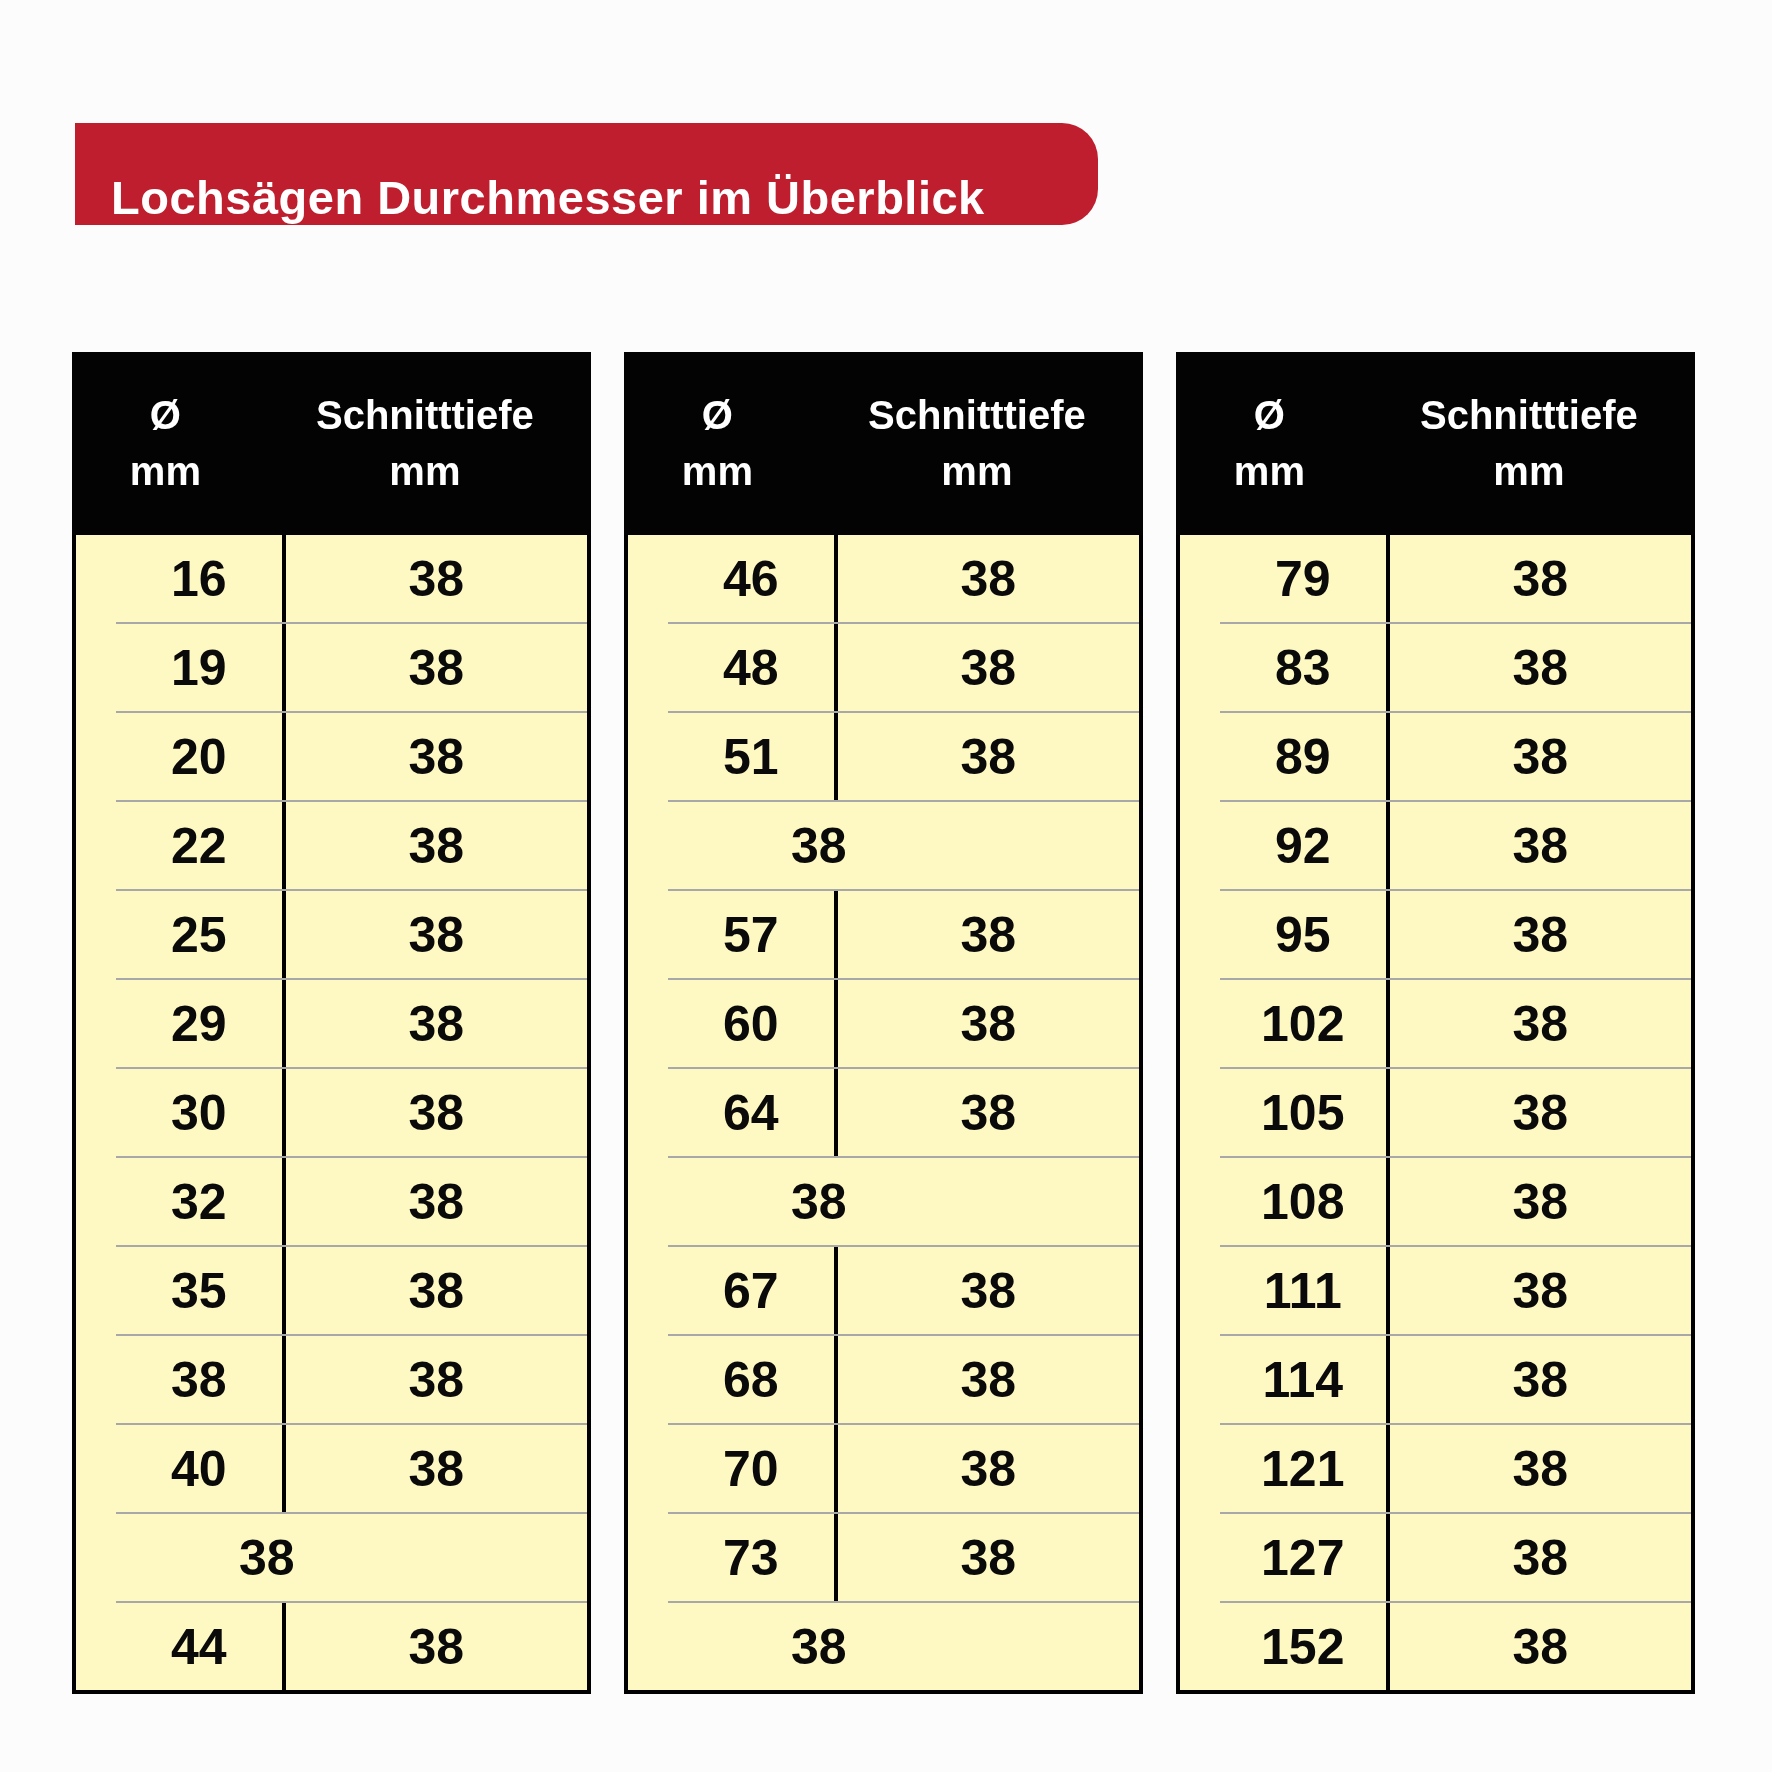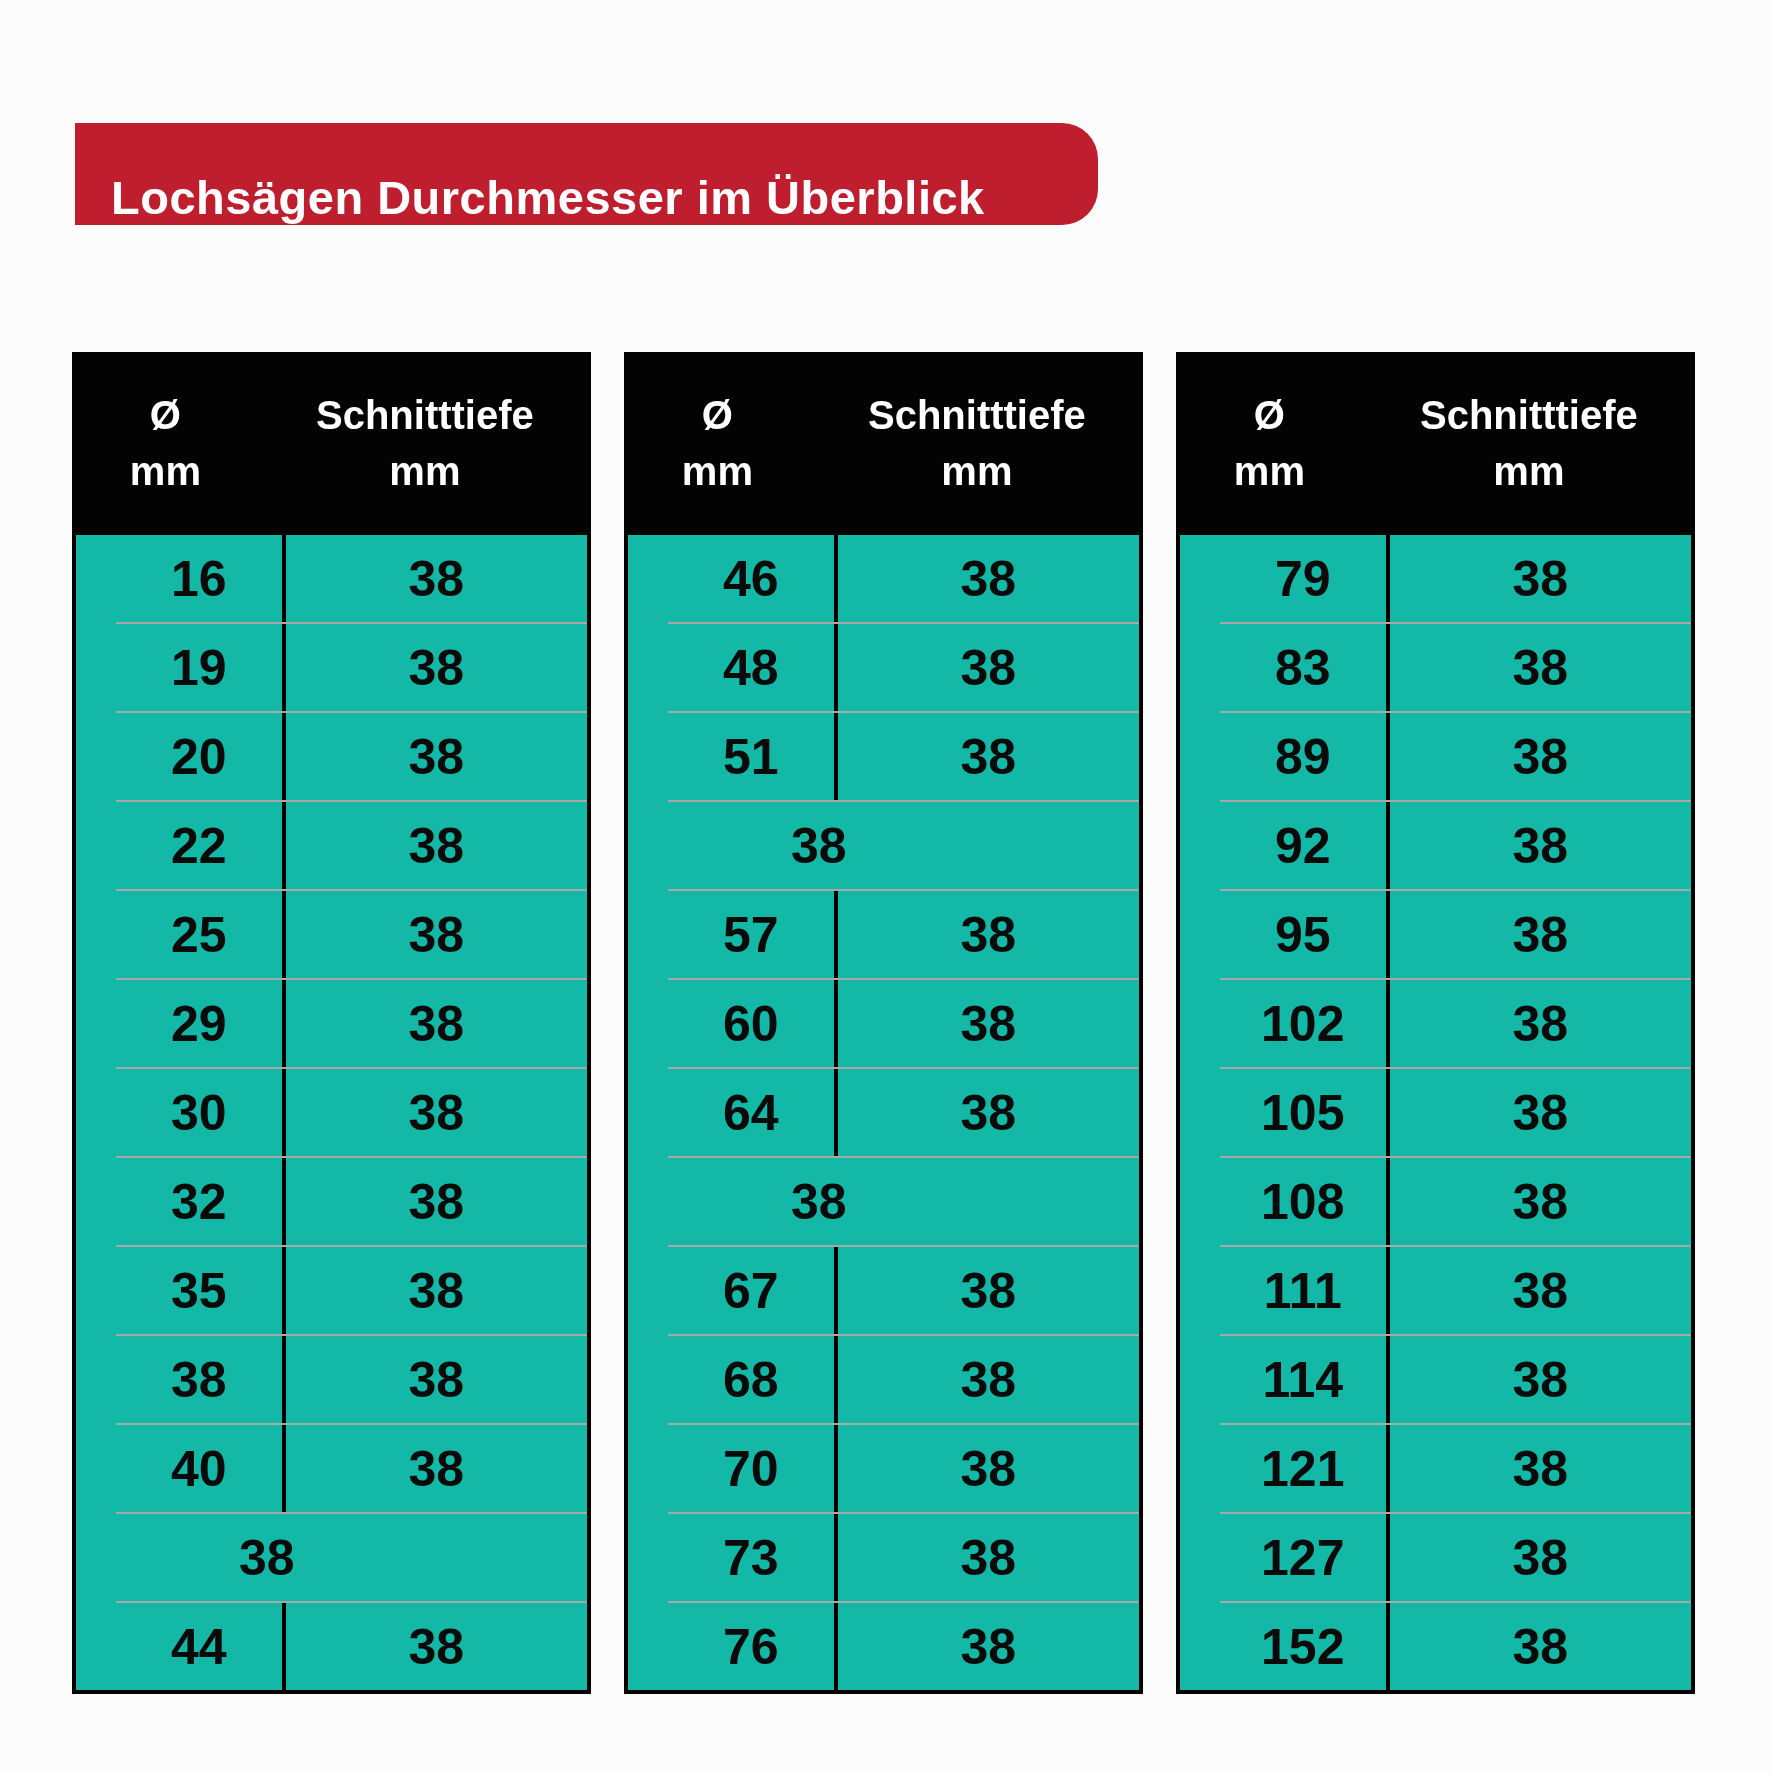--- a/index.html
+++ b/index.html
@@ -60,21 +60,21 @@
     font-size: 40px;
     line-height: 1.38;
     text-align: center;
   }
   .th.c1 { width: 36%; }
   .th.c2 { width: 64%; }
 
   .tbody {
     border: 4px solid #000000;
     border-top: none;
-    background: #14b8a6;
+    background: #fef9c3;
     padding-left: 40px;
   }
   .tr { display: flex; }
   .tr + .tr { border-top: 2px solid #A8A8A8; }
   .td {
     height: 87px;
     display: flex;
     align-items: center;
     justify-content: center;
     font-weight: bold;
@@ -212,21 +212,20 @@
         </div>
         <div class="tr">
           <div class="td c1">70</div>
           <div class="td c2">38</div>
         </div>
         <div class="tr">
           <div class="td c1">73</div>
           <div class="td c2">38</div>
         </div>
         <div class="tr">
-          <div class="td c1">76</div>
           <div class="td c2">38</div>
         </div>
       </div>
   </section>
 
   <section class="dtable">
     <div class="thead">
       <div class="th c1">
         <span>Ø</span>
         <span>mm</span>

